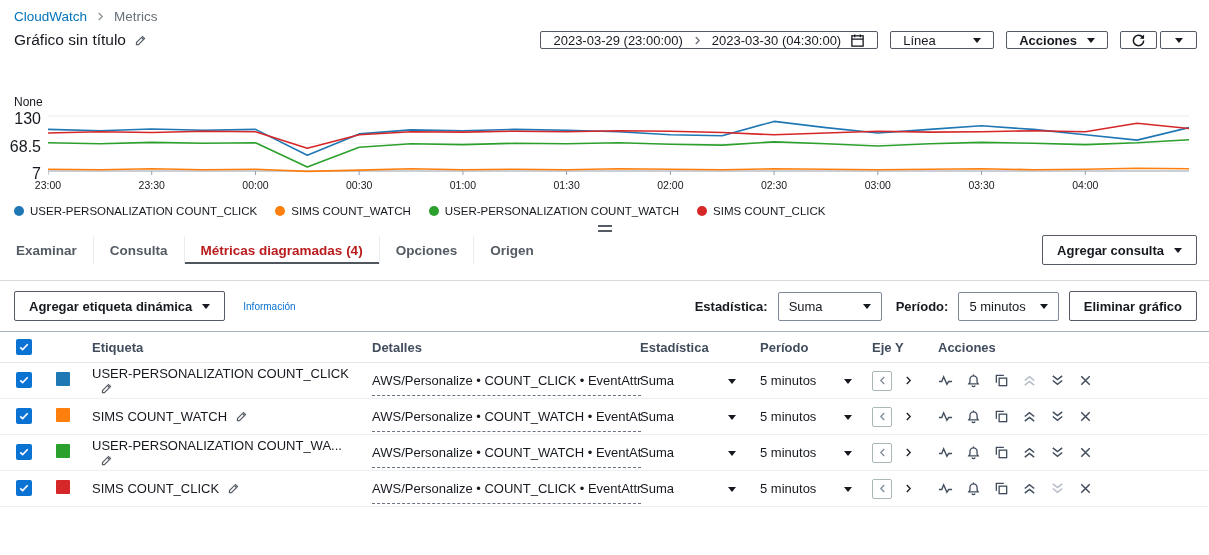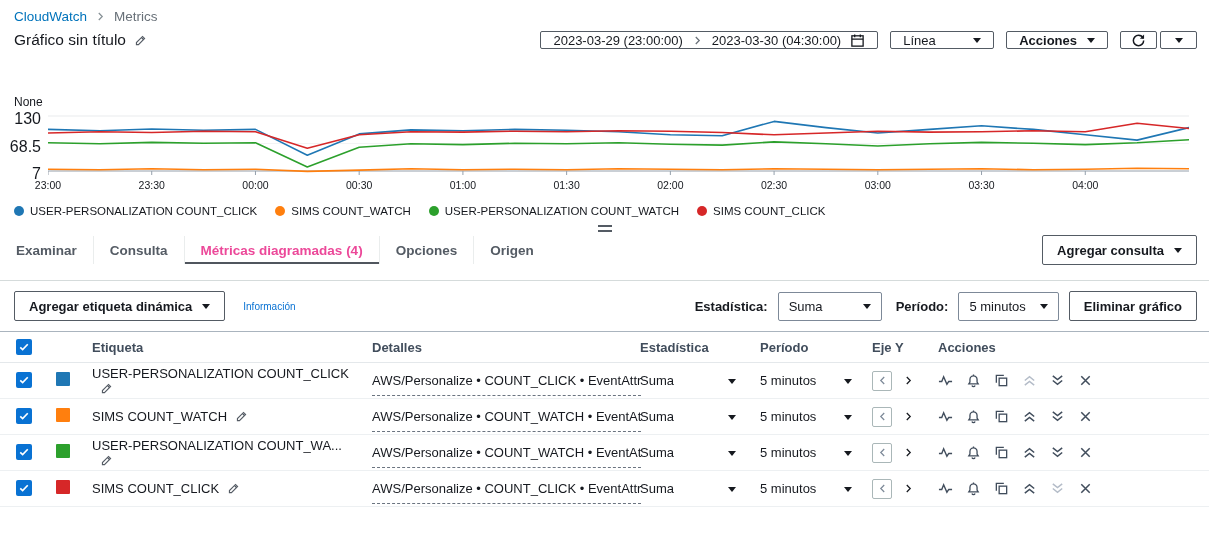--- a/index.html
+++ b/index.html
@@ -60,21 +60,21 @@
   
   .resize-row { display: flex; justify-content: center; padding: 8px 0 4px 0; }
   .grip { width: 14px; height: 7px; border-top: 2px solid #545b64; border-bottom: 2px solid #545b64; cursor: ns-resize; }
 
   
   .tabs-row { display: flex; justify-content: space-between; align-items: stretch; padding: 0 12px 16px 14px; border-bottom: 1px solid #d5dbdb; height: 45px; }
   .tabs { display: flex; align-items: stretch; }
   .tab { display: flex; align-items: center; padding: 0 16px; font-size: 13.5px; font-weight: 700; color: #545b64; cursor: pointer; }
   .tab:first-child { padding-left: 2px; }
   .tab + .tab { border-left: 1px solid #eaeded; }
-  .tab.active { color: #ec4899; box-shadow: inset 0 -2px 0 0 #50565e; }
+  .tab.active { color: #b91c1c; box-shadow: inset 0 -2px 0 0 #50565e; }
   .tabs-actions { display: flex; align-items: center; gap: 14px; }
 
   .btn {
     display: inline-flex; align-items: center; gap: 10px; height: 30px;
     border: 1px solid #545b64; border-radius: 2px; background: #fff;
     padding: 0 14px; font-size: 13px; font-weight: 700; color: #16191f;
     cursor: pointer; font-family: inherit; white-space: nowrap;
   }
 
   

